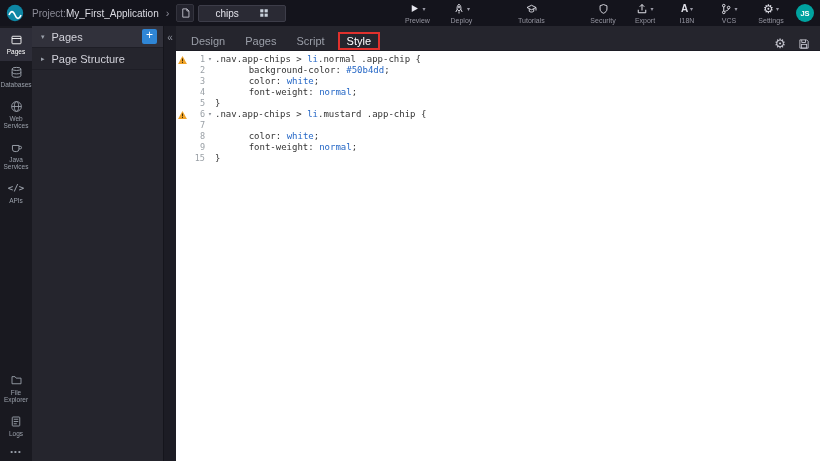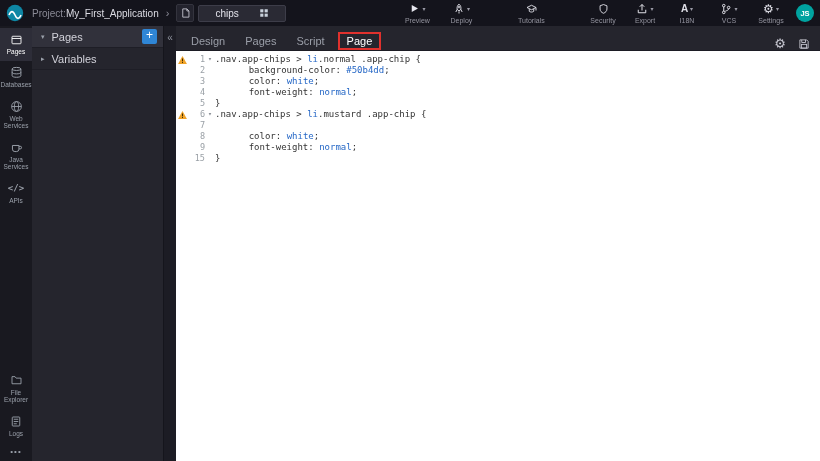--- a/index.html
+++ b/index.html
@@ -290,34 +290,34 @@
     </nav>
 
     <aside class="panel">
       <div class="p-row header">
         <span class="p-caret">▾</span>
         <span class="p-label">Pages</span>
         <span class="add-btn">+</span>
       </div>
       <div class="p-row">
         <span class="p-caret">▸</span>
-        <span class="p-label">Variables</span>
+        <span class="p-label">Page Structure</span>
       </div>
     </aside>
 
     <div class="collapse-strip">
       <span class="collapse-chev">«</span>
     </div>
 
     <main class="main">
       <div class="tabbar">
         <span class="tab">Design</span>
         <span class="tab">Pages</span>
         <span class="tab">Script</span>
-        <span class="tab active annotated">Page</span>
+        <span class="tab active annotated">Style</span>
         <div class="tabbar-right">
           <span class="tbr-ic gear-glyph">⚙</span>
           <span class="tbr-ic">
             <svg class="ic" width="12" height="12" viewBox="0 0 16 16" fill="none" stroke="currentColor" stroke-width="1.2">
               <path d="M2.5 2.5h9l2 2v9h-11z"></path>
                 <path d="M5 2.5v3.5h5V2.5"></path>
                 <rect x="4.5" y="8.5" width="7" height="5"></rect>
             </svg>
           </span>
         </div>

